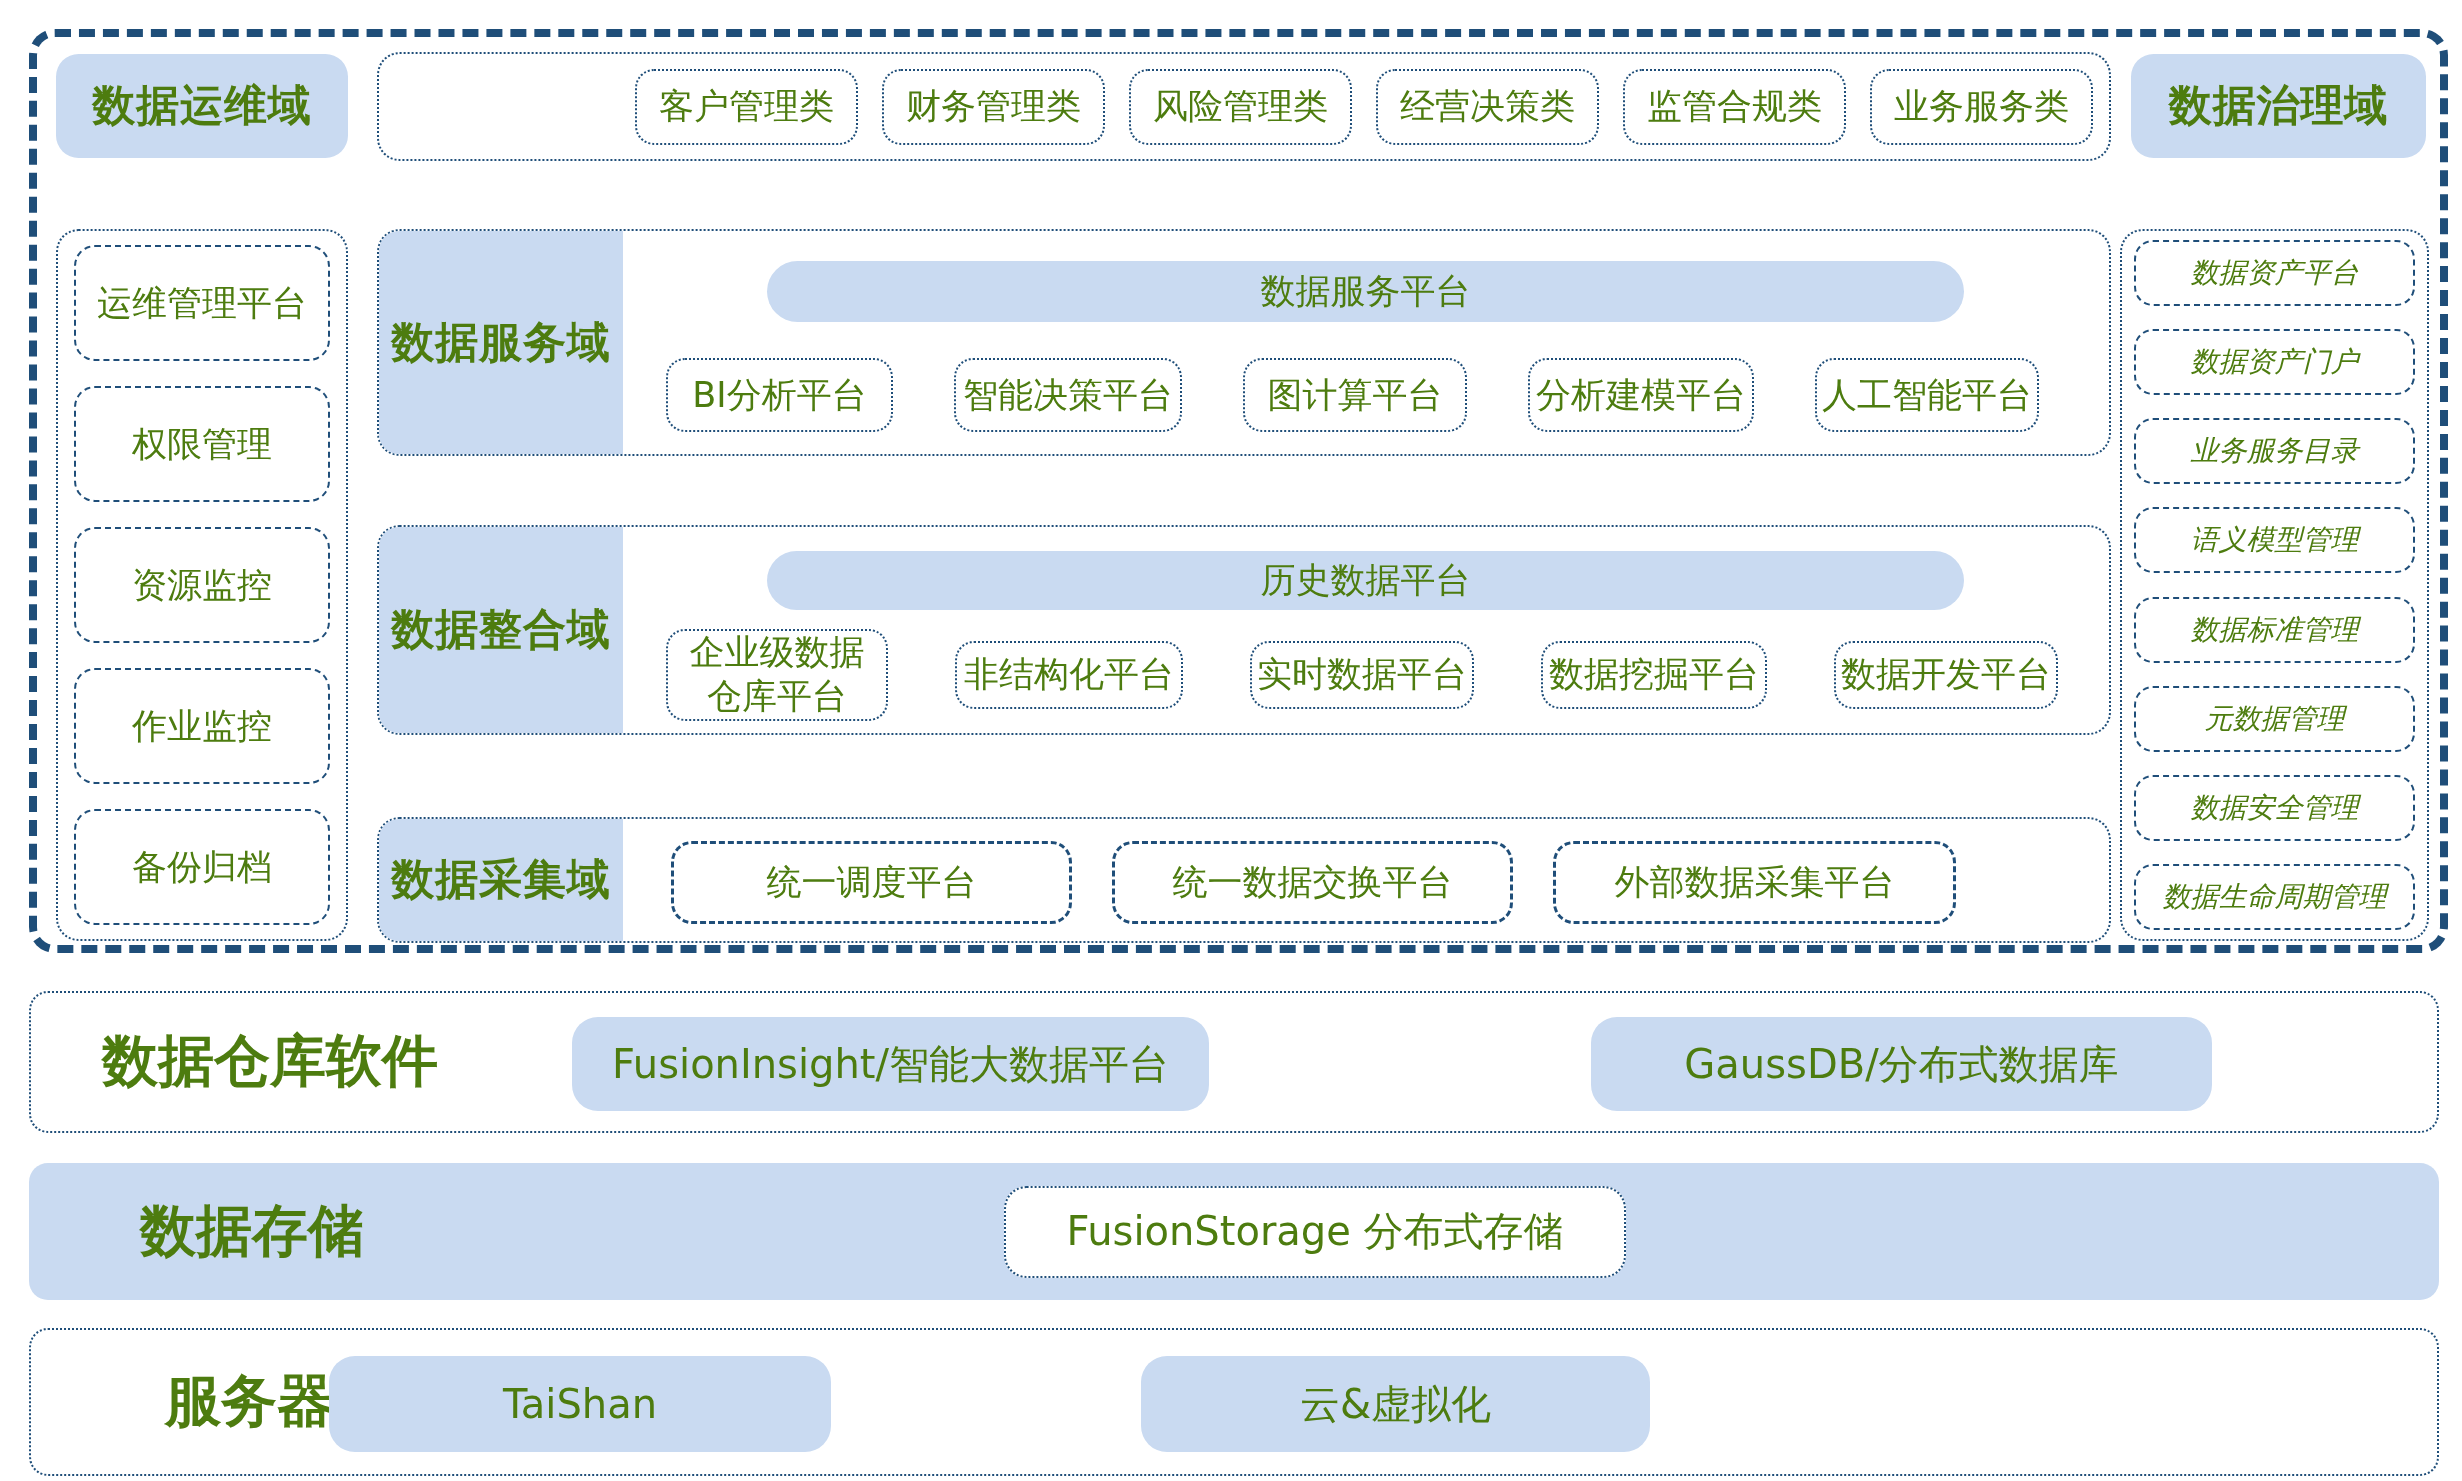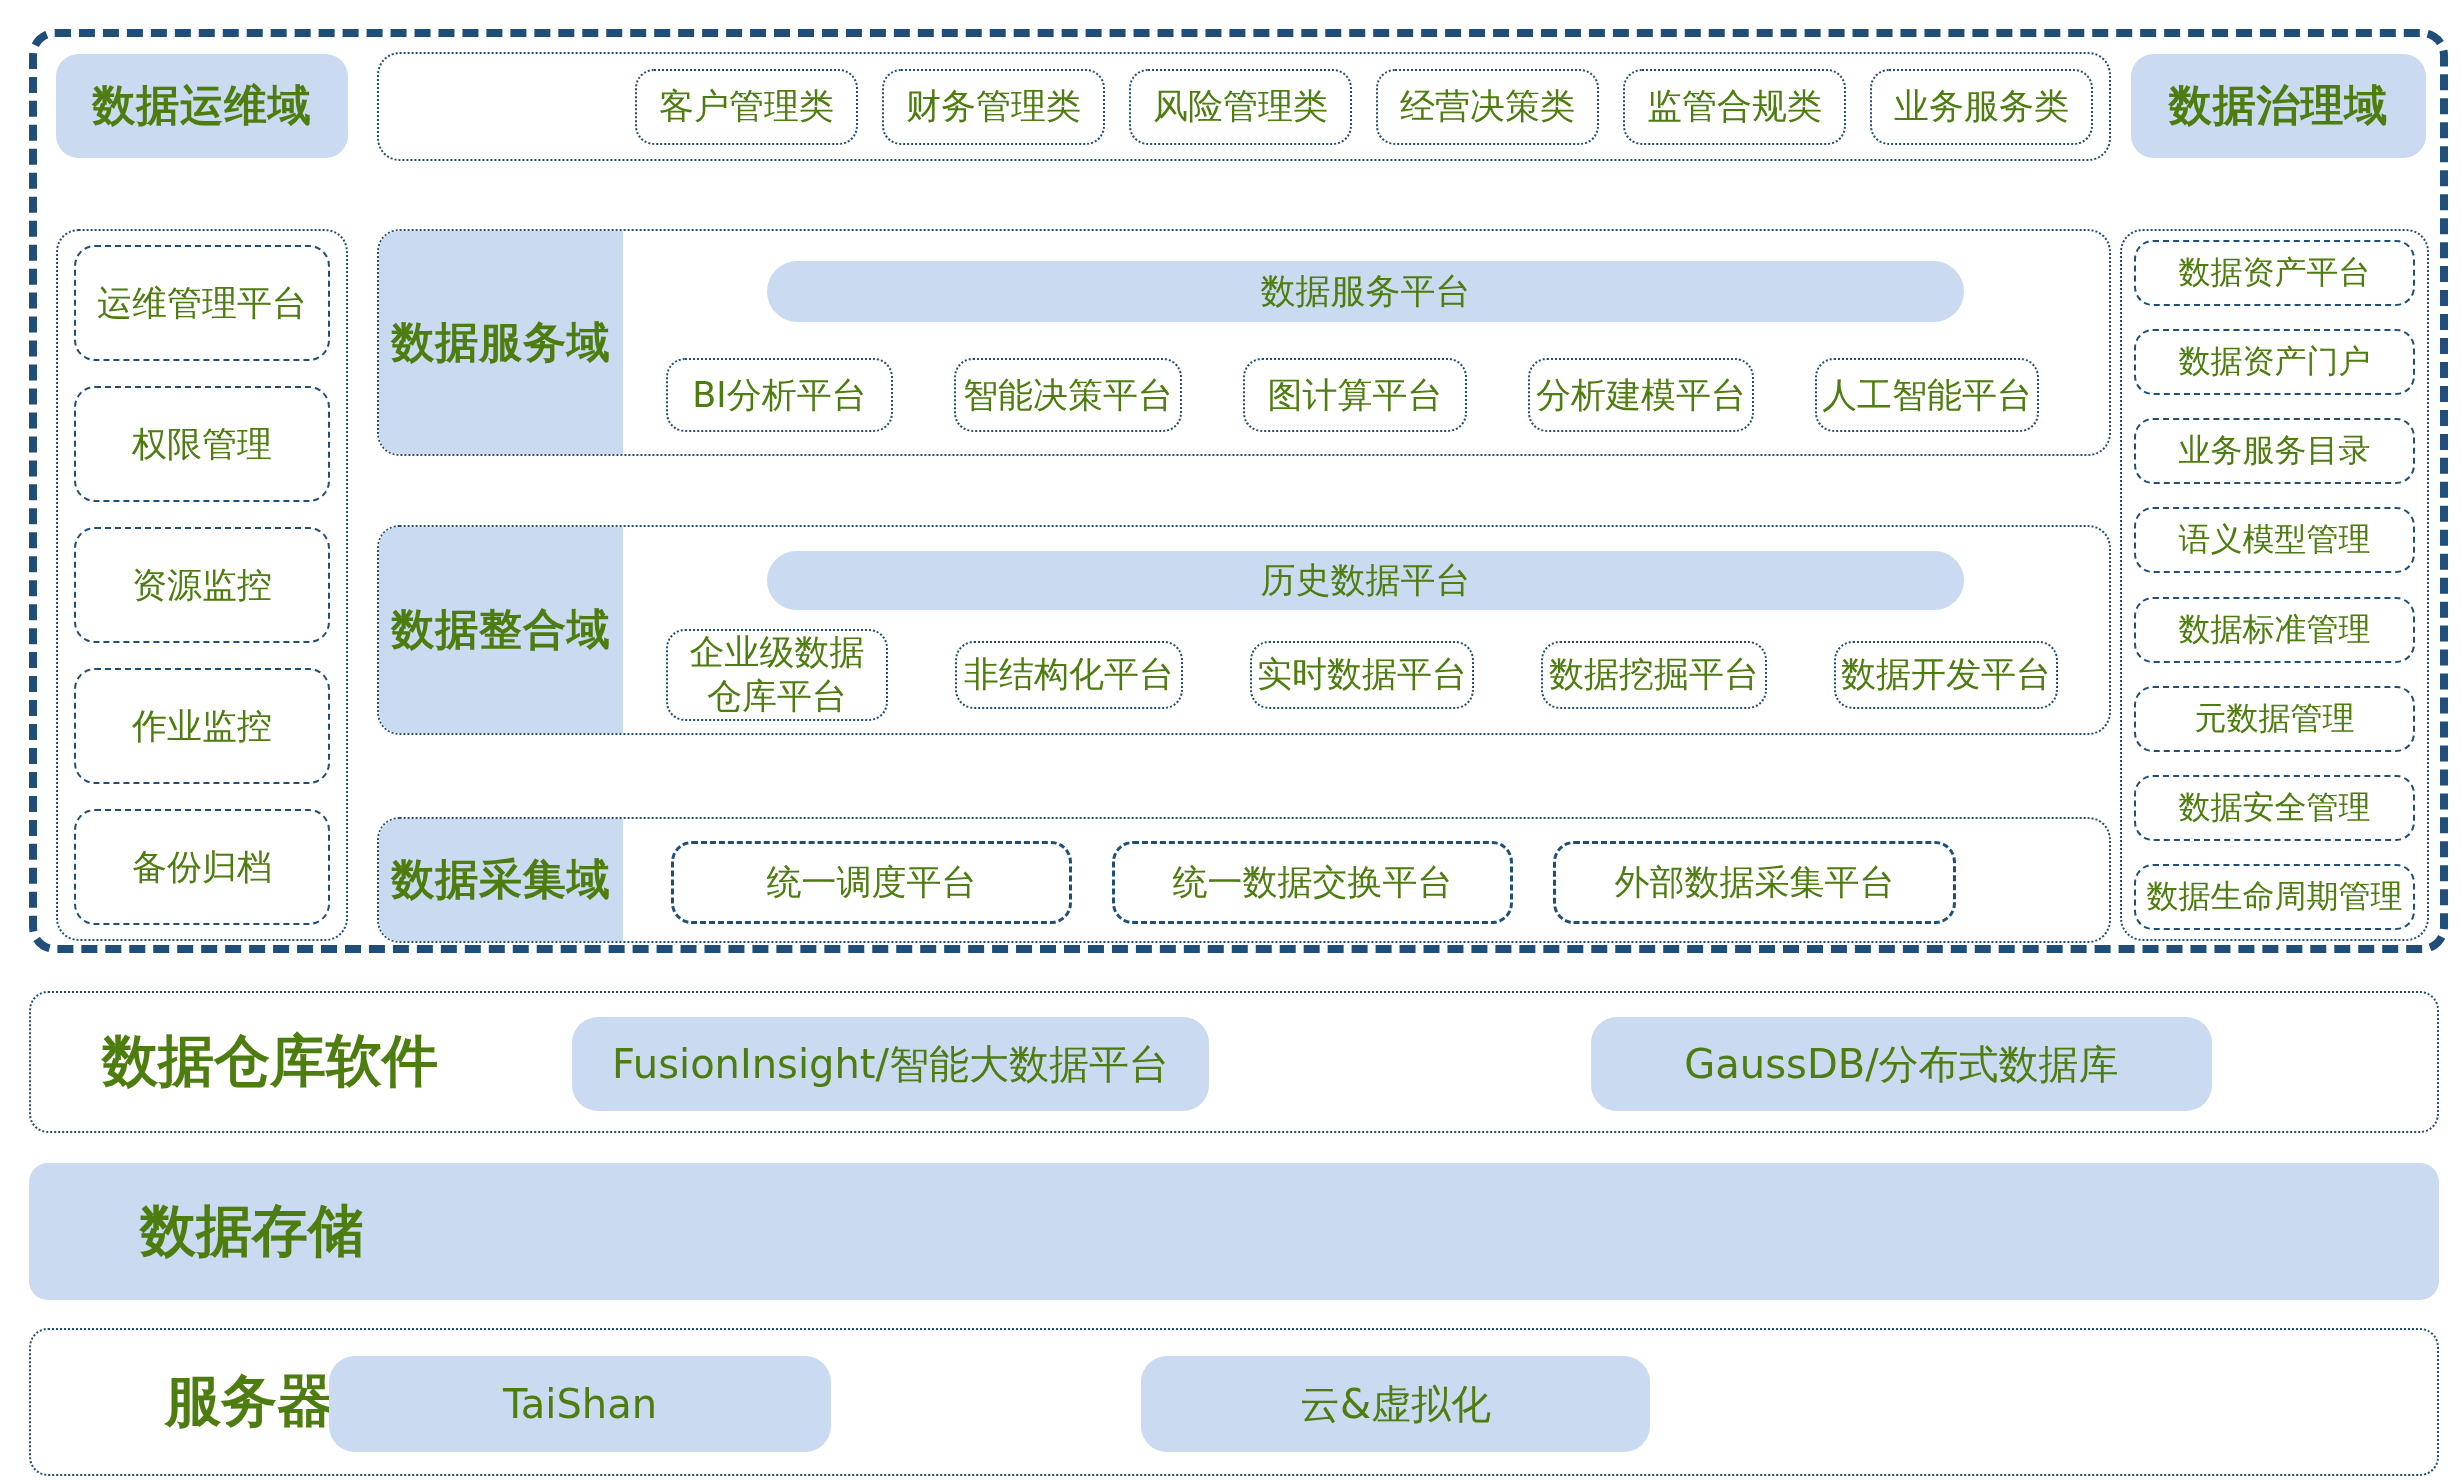--- a/index.html
+++ b/index.html
@@ -64,21 +64,21 @@
 
   .collection-boxes{ left:292px; top:22px; display:flex; gap:40px; }
   .collection-box{ height:83px; border:3.5px dashed #1F4E79; border-radius:21px; background:#fff; }
   .cw1{width:401px} .cw2{width:401px} .cw3{width:403px}
 
   
   .right-col{
     left:2120px; top:229px; width:309px; height:712px;
     padding:8.7px 12px; display:flex; flex-direction:column; justify-content:space-between;
   }
-  .right-item{ height:66px; font-size:32px; border-radius:19px; }
+  .right-item{ height:66px; font-size:28px; border-radius:19px;font-style:italic; }
 
   
   .warehouse-row{ left:29px; top:991px; width:2410px; height:142px; border-radius:19px; }
   .storage-row{ left:29px; top:1163px; width:2410px; height:137px; border-radius:19px; }
   .server-row{ left:29px; top:1328px; width:2410px; height:148px; border-radius:19px; }
 
   .infra-label{ top:0; height:100%; display:flex; align-items:center; font-size:56px; font-weight:bold; }
   .wh-label{ left:71px; }
   .st-label{ left:111px; }
   .sv-label{ left:134px; }
@@ -166,20 +166,21 @@
   </div>
 
   <div class="abs warehouse-row container-dotted">
     <div class="abs infra-label wh-label">数据仓库软件</div>
     <div class="abs infra-box wh-box1 fill-blue center">FusionInsight/智能大数据平台</div>
     <div class="abs infra-box wh-box2 fill-blue center">GaussDB/分布式数据库</div>
   </div>
 
   <div class="abs storage-row fill-blue">
     <div class="abs infra-label st-label">数据存储</div>
+    <div class="abs storage-box center">FusionStorage 分布式存储</div>
   </div>
 
   <div class="abs server-row container-dotted">
     <div class="abs infra-label sv-label">服务器</div>
     <div class="abs infra-box sv-box1 fill-blue center">TaiShan</div>
     <div class="abs infra-box sv-box2 fill-blue center">云&amp;虚拟化</div>
   </div>
 
 </div>
 

